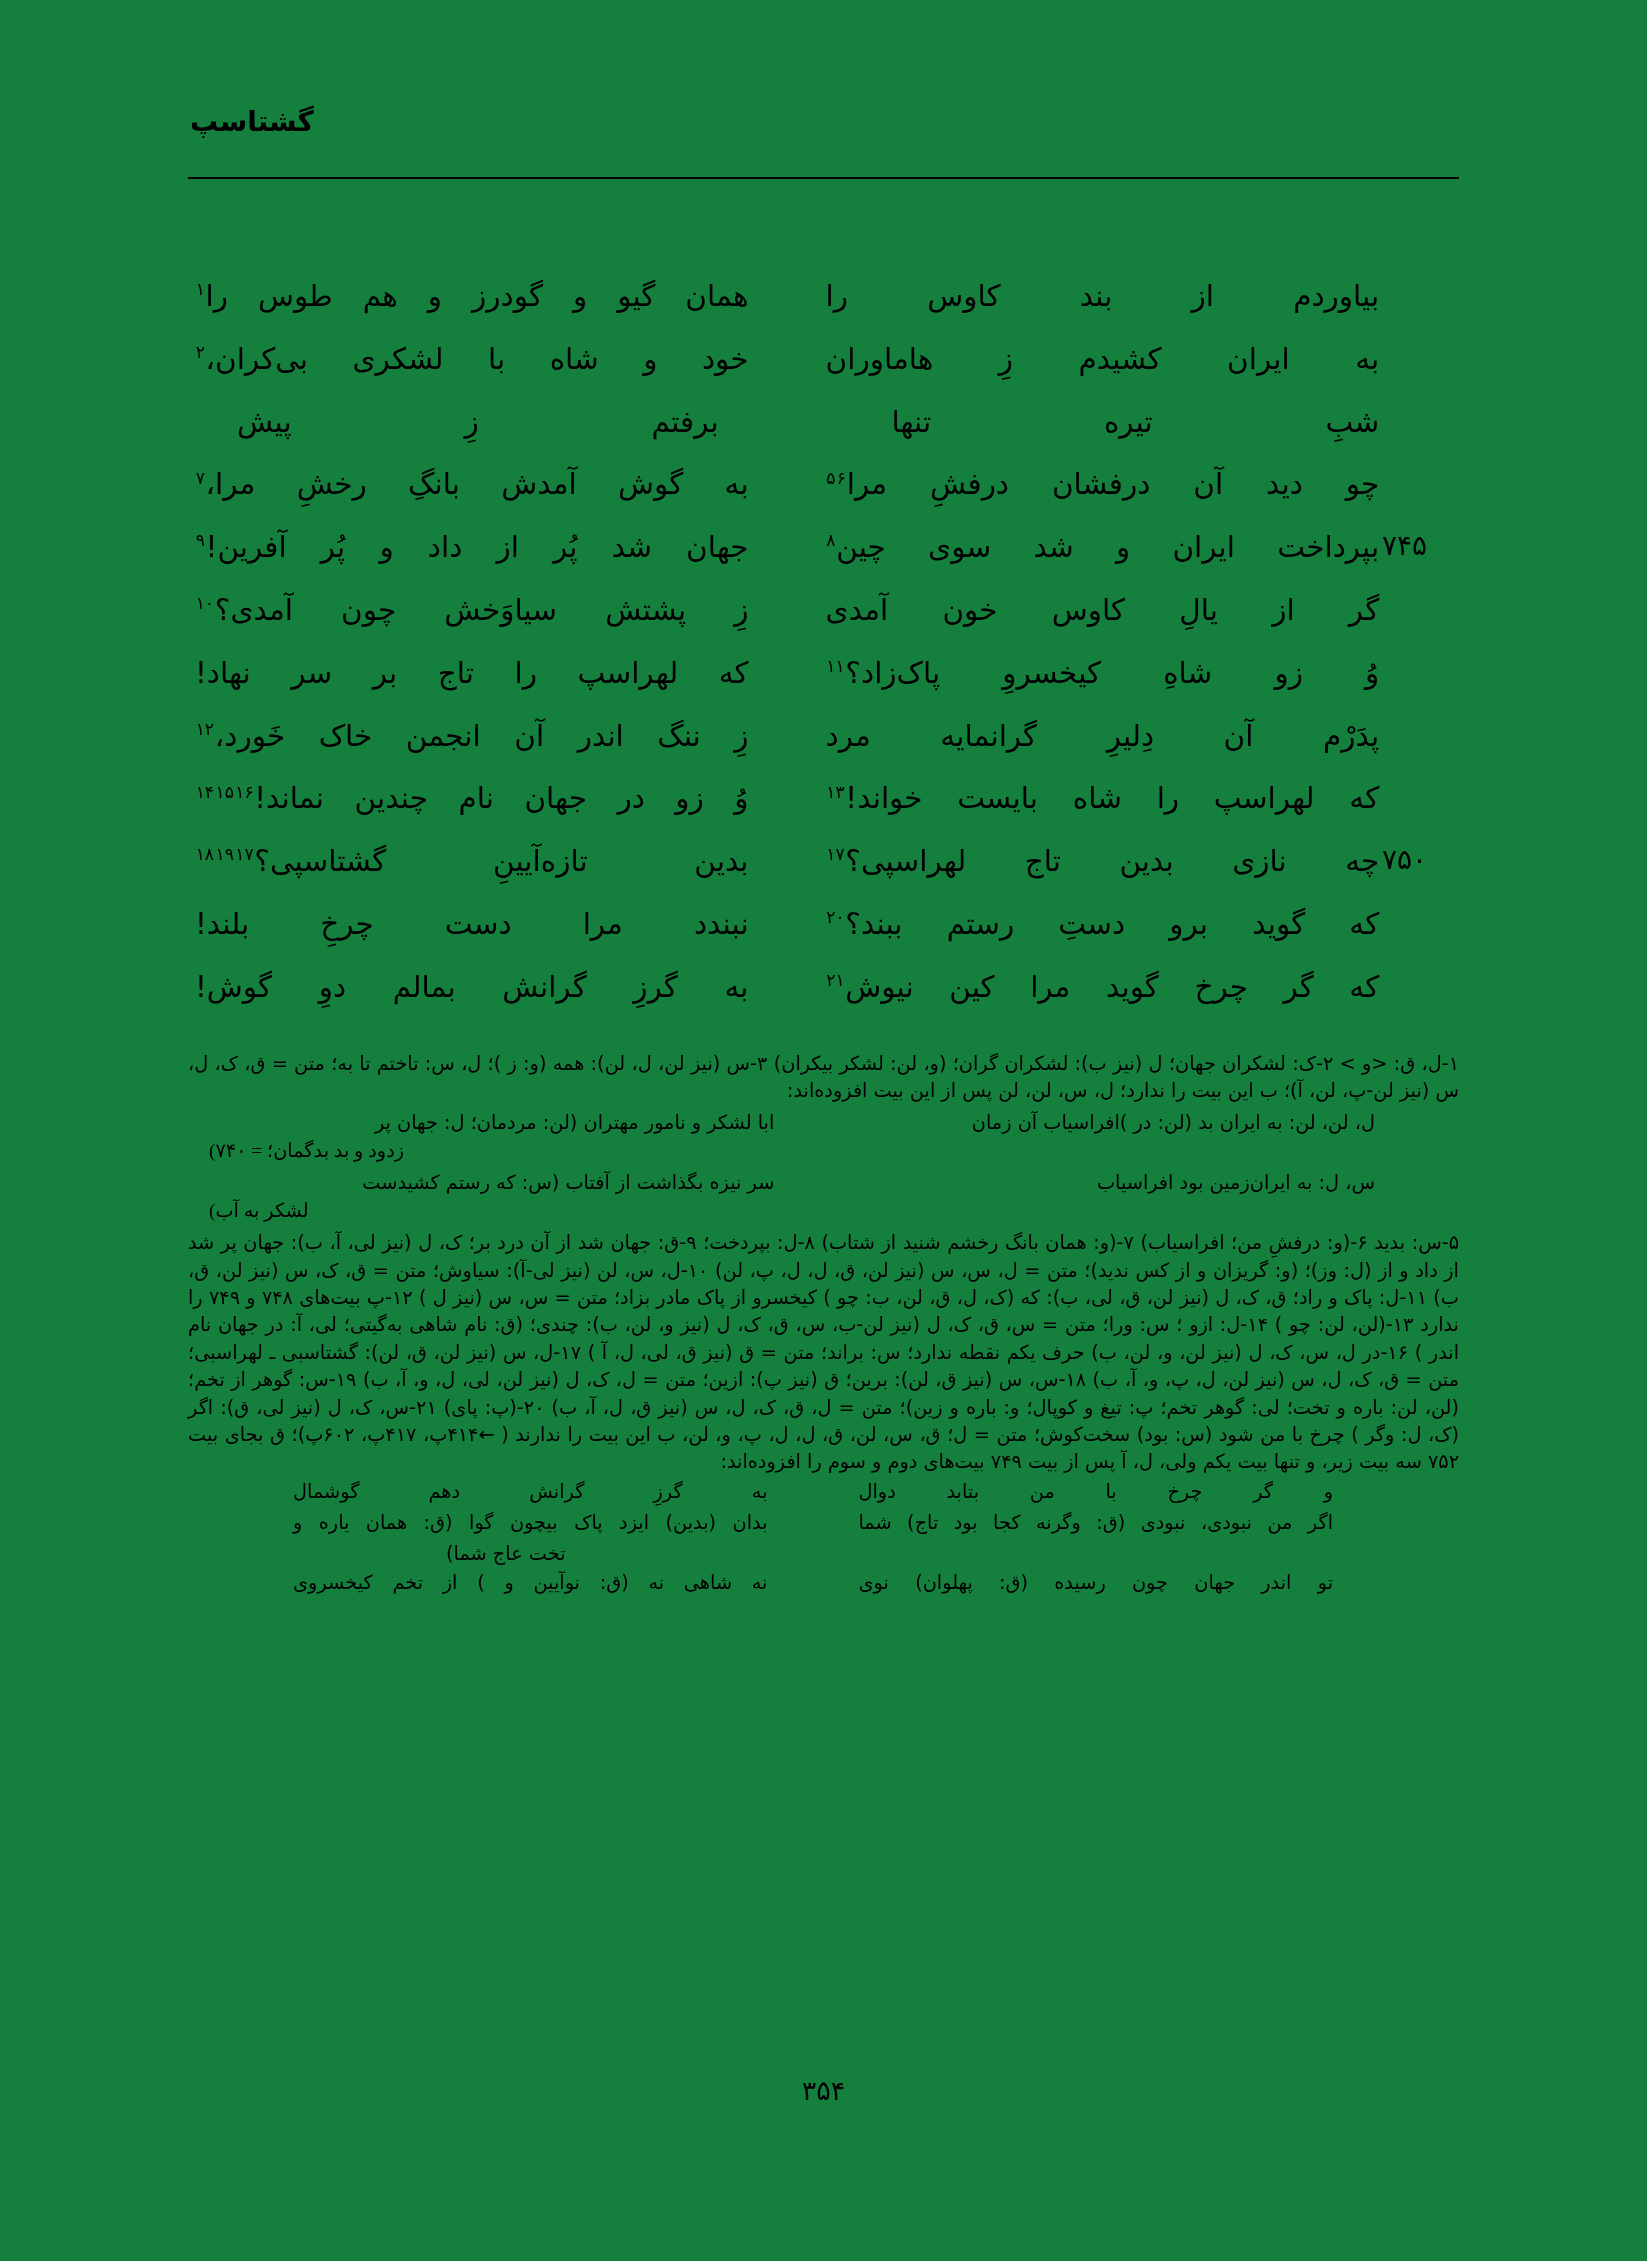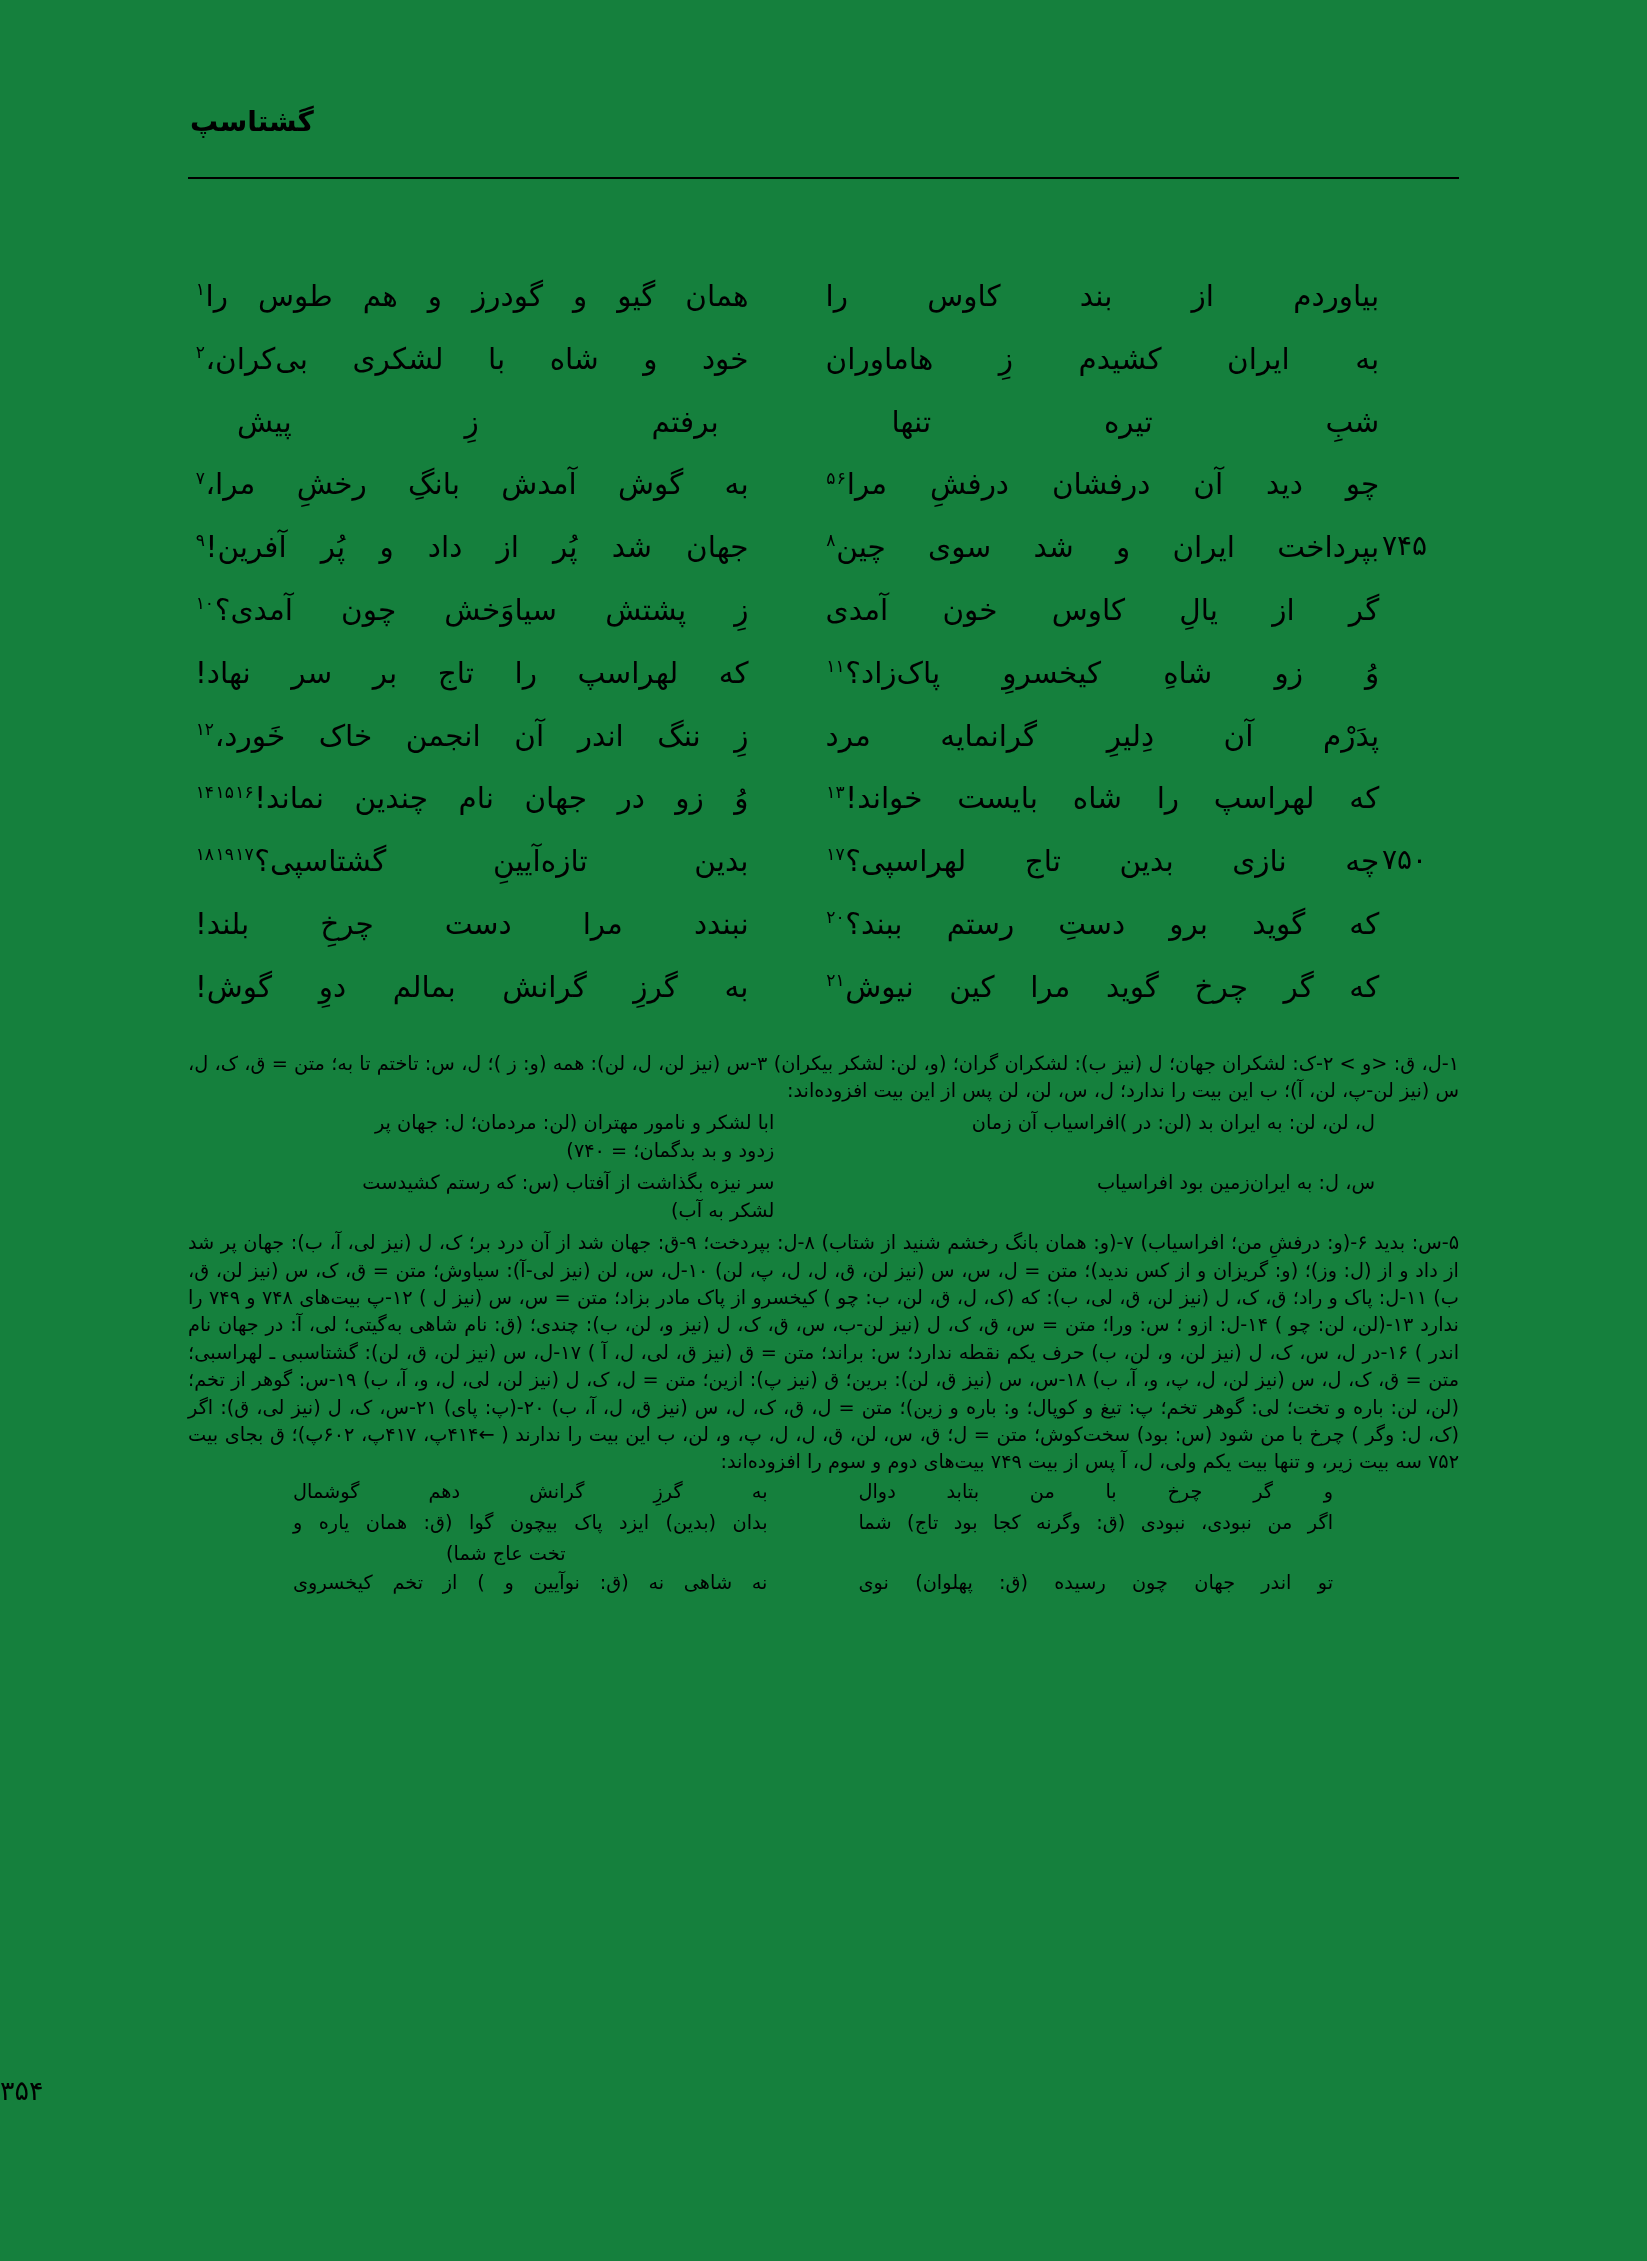--- a/index.html
+++ b/index.html
@@ -119,21 +119,21 @@
     padding: 0 21px;
     box-sizing: border-box;
   }
   .inset-col {
     width: 46%;
     font-size: 19.3px;
     line-height: 1.45;
   }
   .inset-col.rightc { text-align: right; padding-right: 63px; }
   .inset-col.leftc  { text-align: right; padding-right: 7px; }
-  .inset-col .cont { display: block; text-align: right; }
+  .inset-col .cont { display: block; text-align: left; font-family: Liberation Serif, serif; }
 
   
   .apx {
     display: flex;
     flex-direction: row;
     margin: 2.1px 0;
   }
   .apx-r, .apx-l {
     width: 50%;
     font-size: 19.3px;
@@ -142,21 +142,21 @@
   .apx-r { text-align: justify; text-align-last: justify; padding-left: 49px; padding-right: 126px;}
   .apx-l { text-align: justify; text-align-last: justify; padding-right: 42px; padding-left: 105px;}
   .apx-cont { text-align: center; width: 50%; font-size: 19.3px; }
 
   
   .folio {
     position: absolute;
     top: 2075px;
     left: 0;
     right: 0;
-    text-align: left;
+    text-align: center;
     font-size: 27px;
     letter-spacing: 1.4px;
   }
 </style>
 </head>
 <body>
 
 <div class="page">
 
   <div class="runhead">

